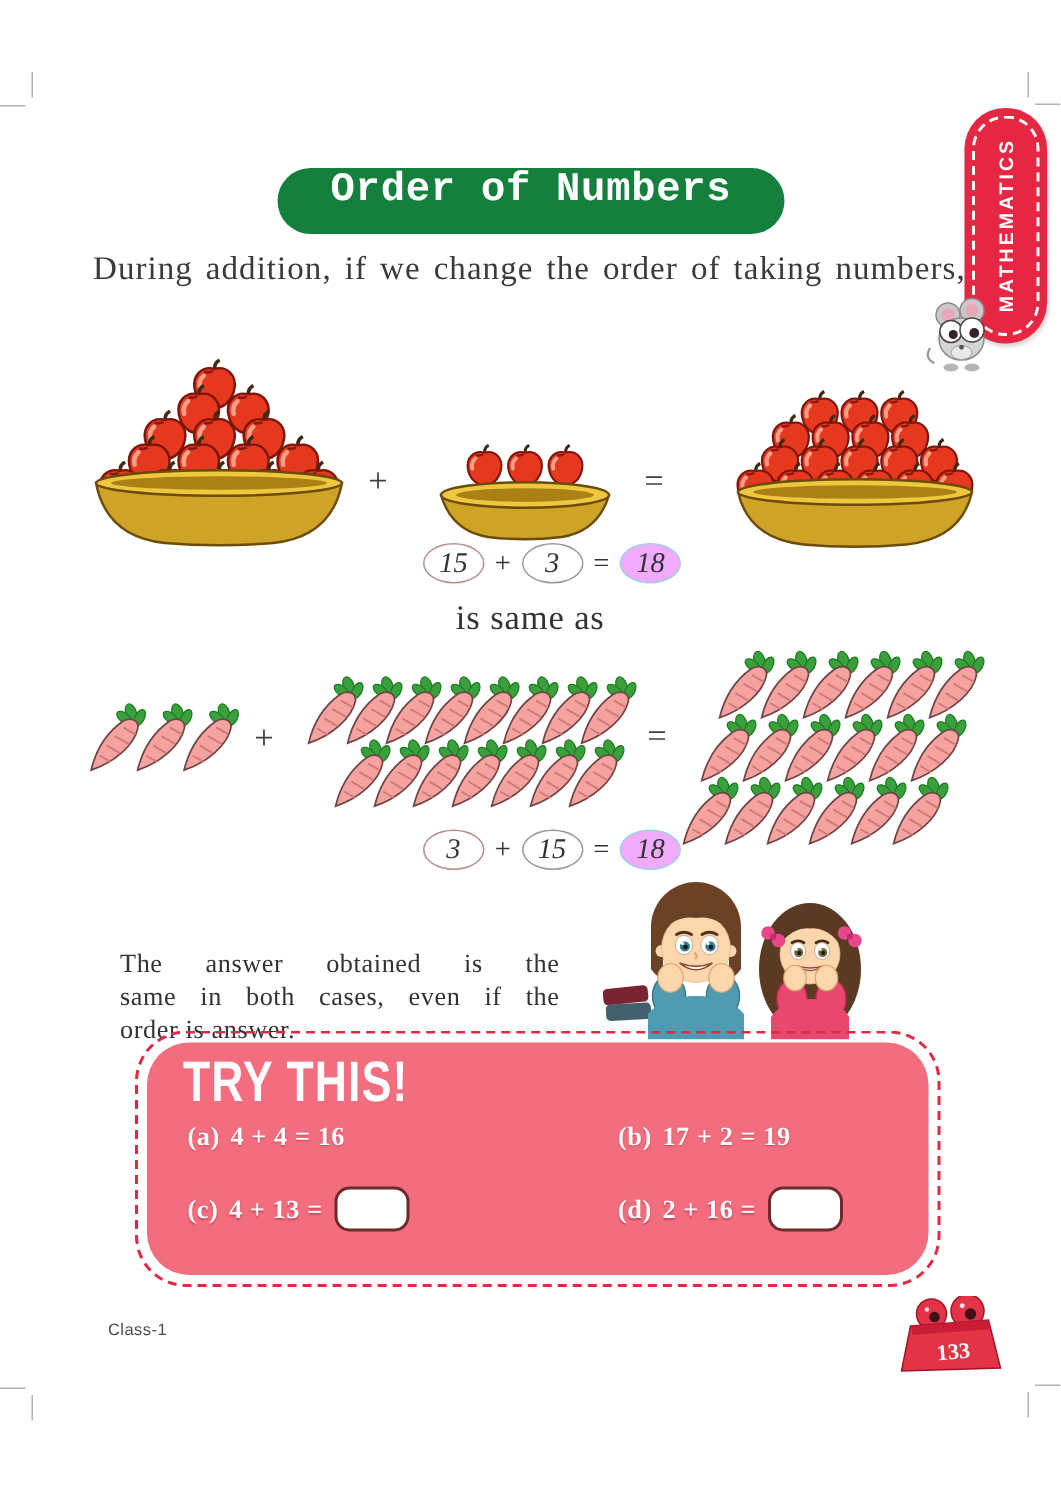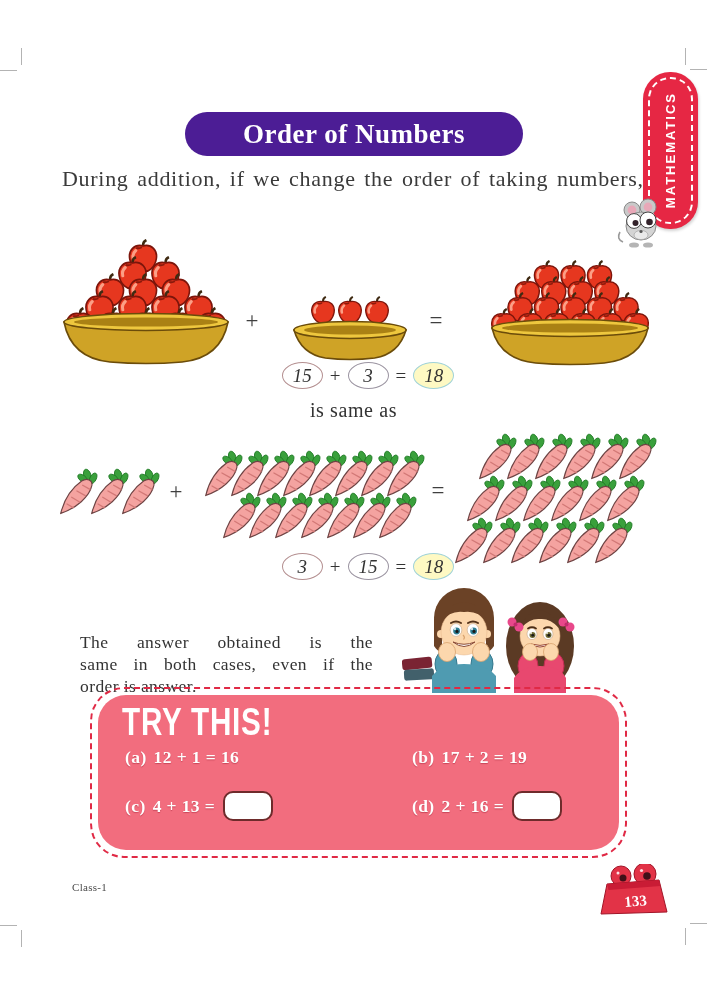--- a/index.html
+++ b/index.html
@@ -10,59 +10,59 @@
   
   .side-tab{position:absolute;left:643px;top:72px;width:55px;height:157px;background:#e62744;
             border-radius:27px;box-shadow:1px 2px 3px rgba(0,0,0,.18);}
   .side-tab-inner{position:absolute;inset:5px;border:2px dashed #fff;border-radius:22px;
             display:flex;align-items:center;justify-content:center;}
   .side-tab-label{writing-mode:vertical-rl;transform:rotate(180deg);
             font-family:"Liberation Sans",sans-serif;font-weight:bold;font-size:13px;
             color:#fff;letter-spacing:2px;}
 
   
-  .title-pill{position:absolute;left:185px;top:112px;width:338px;height:44px;background:#4c1d95;
-            border-radius:24px;display:flex;align-items:center;justify-content:center;}
+  .title-pill{position:absolute;left:185px;top:112px;width:338px;height:44px;background:#15803d;
+            border-radius:24px;display:flex;justify-content:center;font-family:Liberation Mono, monospace;}
   .title-pill span{color:#fff;font-weight:bold;font-size:27px;letter-spacing:.5px;}
 
   .intro{position:absolute;left:62px;top:168px;width:594px;font-size:22px;line-height:21px;
          color:#3a3a3a;letter-spacing:.7px;word-spacing:2.5px;}
 
   .big-op{position:absolute;transform:translate(-50%,-50%);font-size:23px;color:#3f3f3f;}
 
   .equation{position:absolute;left:213px;width:310px;display:flex;align-items:center;
             justify-content:center;gap:7px;font-size:19px;color:#333;}
   .oval{min-width:41px;height:27px;padding:0 5px;border-radius:50%;box-sizing:border-box;
         display:inline-flex;align-items:center;justify-content:center;border:1.5px solid;font-style:italic;}
   .oval.brown{border-color:#b48f90;}
   .oval.gray{border-color:#9b94a1;}
-  .oval.blue{border-color:#9fd2d8;background:#fef9c3;}
-
-  .connector{position:absolute;left:0;top:399px;width:707px;text-align:center;font-size:20px;
+  .oval.blue{border-color:#9fd2d8;background:#f0abfc;}
+
+  .connector{position:absolute;left:0;top:399px;width:707px;text-align:center;font-size:23px;
              color:#333;letter-spacing:.6px;}
 
   .conclusion{position:absolute;left:80px;top:603px;width:293px;font-size:17.5px;line-height:22px;
               color:#333;letter-spacing:.4px;margin-top:28px;}
   .conclusion .just{text-align:justify;text-align-last:justify;}
 
   
   .try-box{position:absolute;left:90px;top:687px;width:537px;height:171px;
            border:2px dashed #e02945;border-radius:34px;box-sizing:border-box;}
   .try-inner{position:absolute;left:6px;top:6px;right:6px;bottom:6px;background:#f26d7e;
            border-radius:28px;}
   .try-heading{position:absolute;left:30px;top:12px;font-family:"Liberation Sans",sans-serif;
            font-weight:bold;font-size:38px;color:#fff;transform:scaleX(.78);
            transform-origin:left center;letter-spacing:1px;white-space:nowrap;}
   .try-item{position:absolute;display:flex;align-items:center;color:#fff;font-weight:bold;
            font-size:17.5px;letter-spacing:.4px;text-shadow:0 1px 1px rgba(150,25,45,.45);}
   .try-item .lbl{margin-right:7px;}
   .answer-box{display:inline-block;width:46px;height:26px;background:#fff;
            border:2px solid #6e2b2b;border-radius:10px;margin-left:8px;}
 
-  .class-label{position:absolute;left:72px;top:881px;font-family:Liberation Serif, serif;
+  .class-label{position:absolute;left:72px;top:881px;font-family:Liberation Sans, sans-serif;
            font-size:11px;color:#4a4a4a;letter-spacing:.3px;}
 
   .abs-svg{position:absolute;}
 </style>
 </head>
 <body>
 
 <div class="page">
 
   <div class="crop" style="left:0;top:70px;width:17px;height:1px;"></div>
@@ -308,21 +308,21 @@
       <ellipse cx="128" cy="72" rx="7.5" ry="8.5" fill="#fcd7ad" stroke="#d9a36e" stroke-width=".8"></ellipse>
       <ellipse cx="149" cy="72" rx="7.5" ry="8.5" fill="#fcd7ad" stroke="#d9a36e" stroke-width=".8"></ellipse>
     </g>
   </svg>
 
   <div class="try-box">
     <div class="try-inner"></div>
     <div class="try-heading">TRY THIS!</div>
     <div class="try-item" style="left:33px;top:58px;">
       <span class="lbl">(a)</span>
-      <span>12 + 1 = 16</span>
+      <span>4 + 4 = 16</span>
     </div>
     <div class="try-item" style="left:320px;top:58px;">
       <span class="lbl">(b)</span>
       <span>17 + 2 = 19</span>
     </div>
     <div class="try-item" style="left:33px;top:102px;">
       <span class="lbl">(c)</span>
       <span>4 + 13 =</span>
       <span class="answer-box"></span>
     </div>

